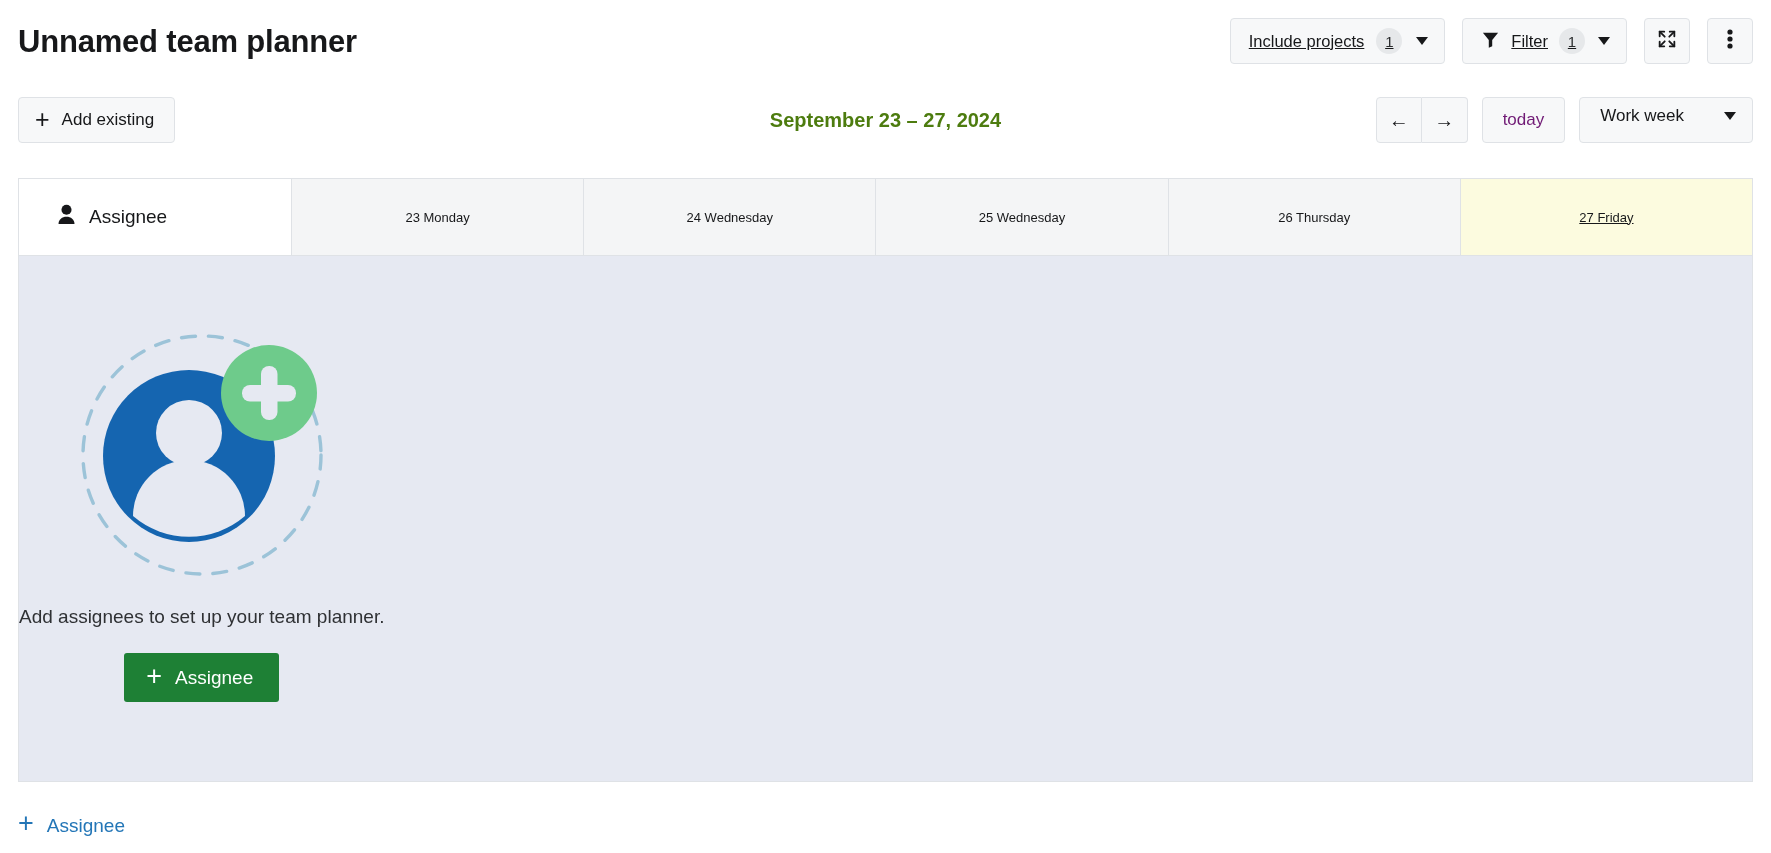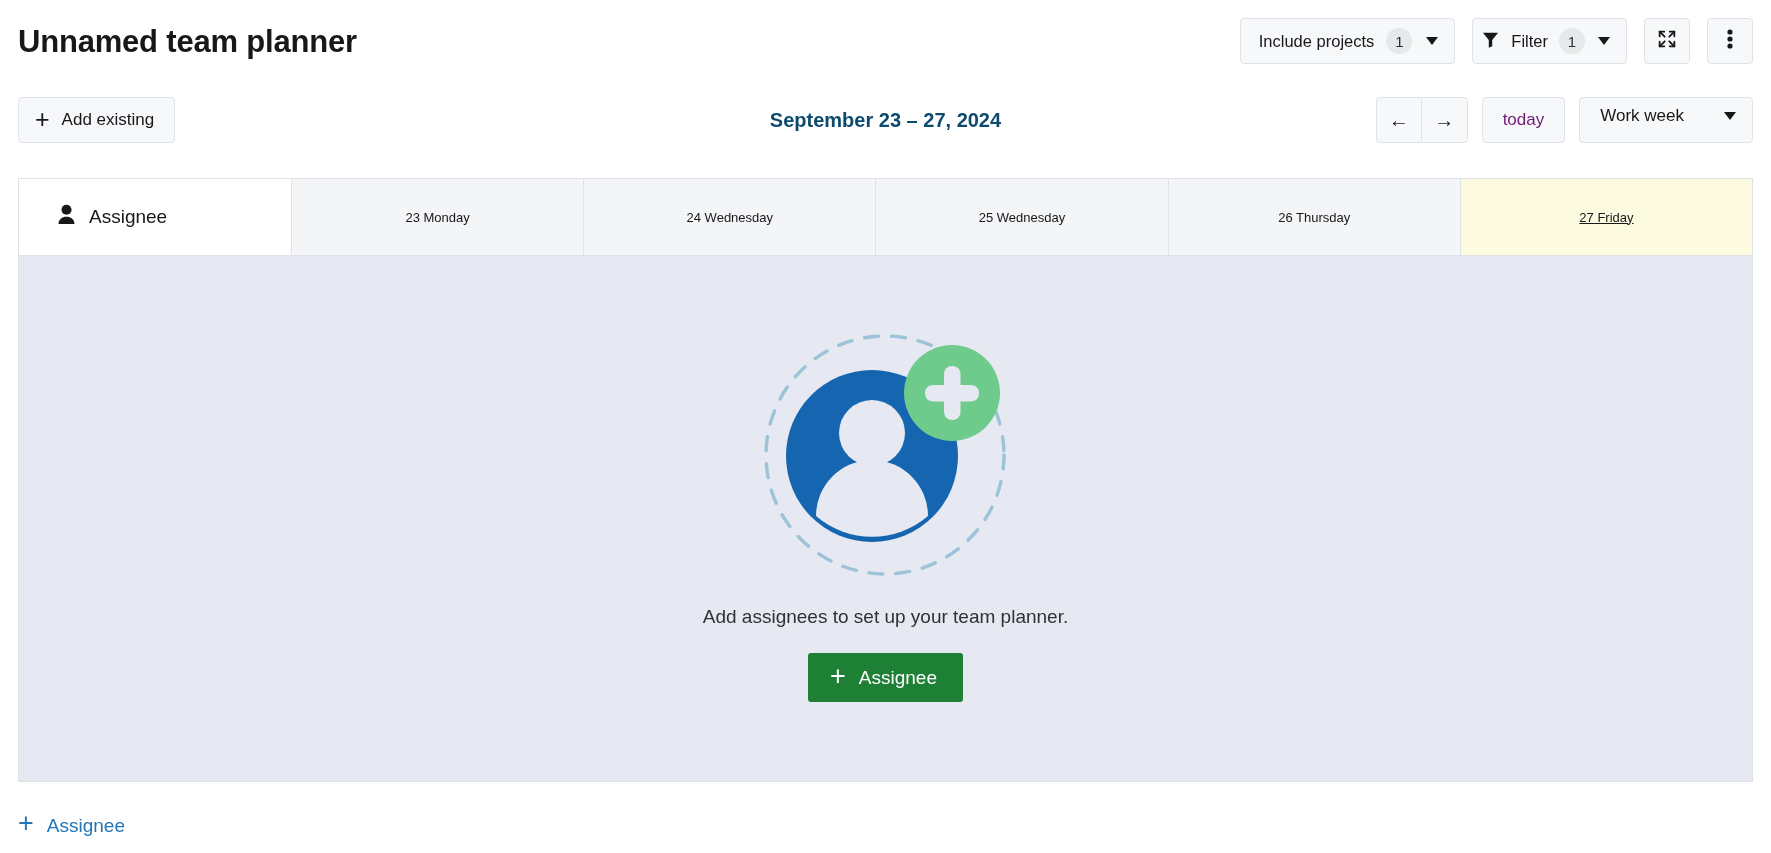--- a/index.html
+++ b/index.html
@@ -16,34 +16,34 @@
   
   .topbar {
     position: absolute; left: 0; top: 0; width: 1771px; height: 82px;
     display: flex; align-items: center; padding: 0 18px 0 18px;
   }
   .page-title {
     font-size: 31px; font-weight: 700; letter-spacing: -0.2px;
     color: #17181a; line-height: 1;
   }
   .topbar-right {
-    margin-left: auto; display: flex; align-items: center; gap: 17px;
+    margin-left: auto; display: flex; align-items: center; gap: 17px; text-decoration: underline;
   }
   .btn {
     display: inline-flex; align-items: center; justify-content: center;
     background: #f7f8f9; border: 1px solid #dfe2e6; border-radius: 4px;
     font-size: 16.5px; color: #17181a; cursor: pointer;
     font-family: "Liberation Sans", sans-serif;
     white-space: nowrap;
   }
   .btn-include {
     height: 46px; padding: 0 16px 0 18px; gap: 12px;
   }
   .btn-filter {
-    height: 46px; padding: 0 16px 0 8px; gap: 11px;
+    height: 46px; padding: 0 16px 0 18px; gap: 11px;
   }
   .count-badge {
     display: inline-flex; align-items: center; justify-content: center;
     min-width: 26px; height: 26px; padding: 0 7px;
     background: #e6e8ea; border-radius: 13px;
     font-size: 15px; color: #2a2c2e;
   }
   .caret {
     width: 0; height: 0; margin-left: 2px;
     border-left: 6.5px solid transparent;
@@ -62,21 +62,21 @@
   }
   .btn-add-existing {
     height: 46px; padding: 0 20px 0 16px; gap: 12px; font-size: 17px;
   }
   .plus-glyph {
     display: inline-block; font-size: 25px; line-height: 1; font-weight: 400;
     position: relative; top: -1px;
   }
   .date-range {
     position: absolute; left: 0; right: 0; margin: 0 auto;
-    text-align: center; font-size: 20px; font-weight: 700; color: #0c4a6e;
+    text-align: center; font-size: 20px; font-weight: 700; color: #4d7c0f;
     pointer-events: none;
   }
   .subbar-right {
     margin-left: auto; display: flex; align-items: center; gap: 14px;
     position: relative; z-index: 2;
   }
   .nav-group { display: inline-flex; }
   .nav-group .btn {
     width: 46px; height: 46px; border-radius: 0; font-size: 20px;
   }
@@ -110,21 +110,21 @@
     justify-content: flex-start; padding-left: 38px; gap: 13px;
     font-size: 19px;
   }
   .head-cell.day { flex: 1 1 0; }
   .head-cell.today-col { background: #fcfbdf; }
   .head-cell:last-child { border-right: none; text-decoration: underline; }
   .person-icon { display: block; }
 
   .cal-body {
     height: 526px; background: #e6e9f2;
-    display: flex; align-items: center; justify-content: center;
+    display: flex; align-items: center; justify-content: flex-start;
   }
   .empty-state {
     display: flex; flex-direction: column; align-items: center;
     margin-top: -6px;
   }
   .empty-illustration { margin-bottom: 22px; }
   .empty-text {
     font-size: 19px; color: #2f3134; margin-bottom: 25px;
   }
   .btn-assignee-primary {

